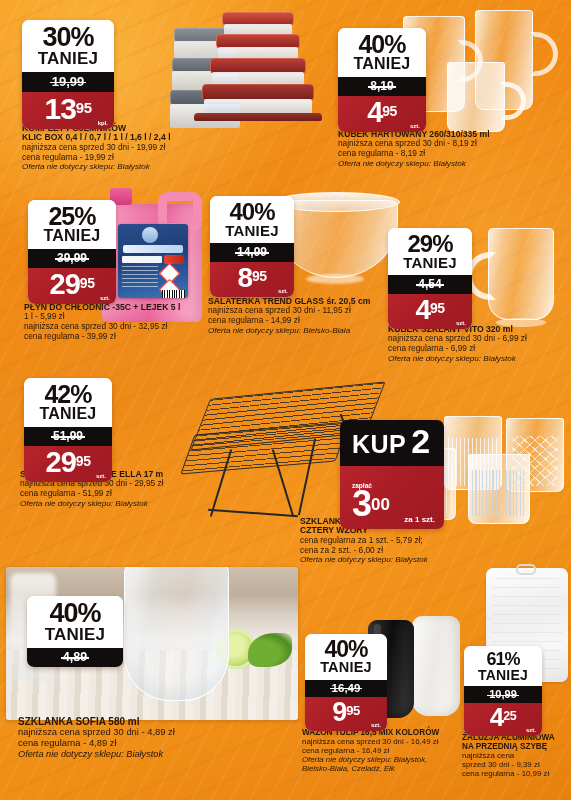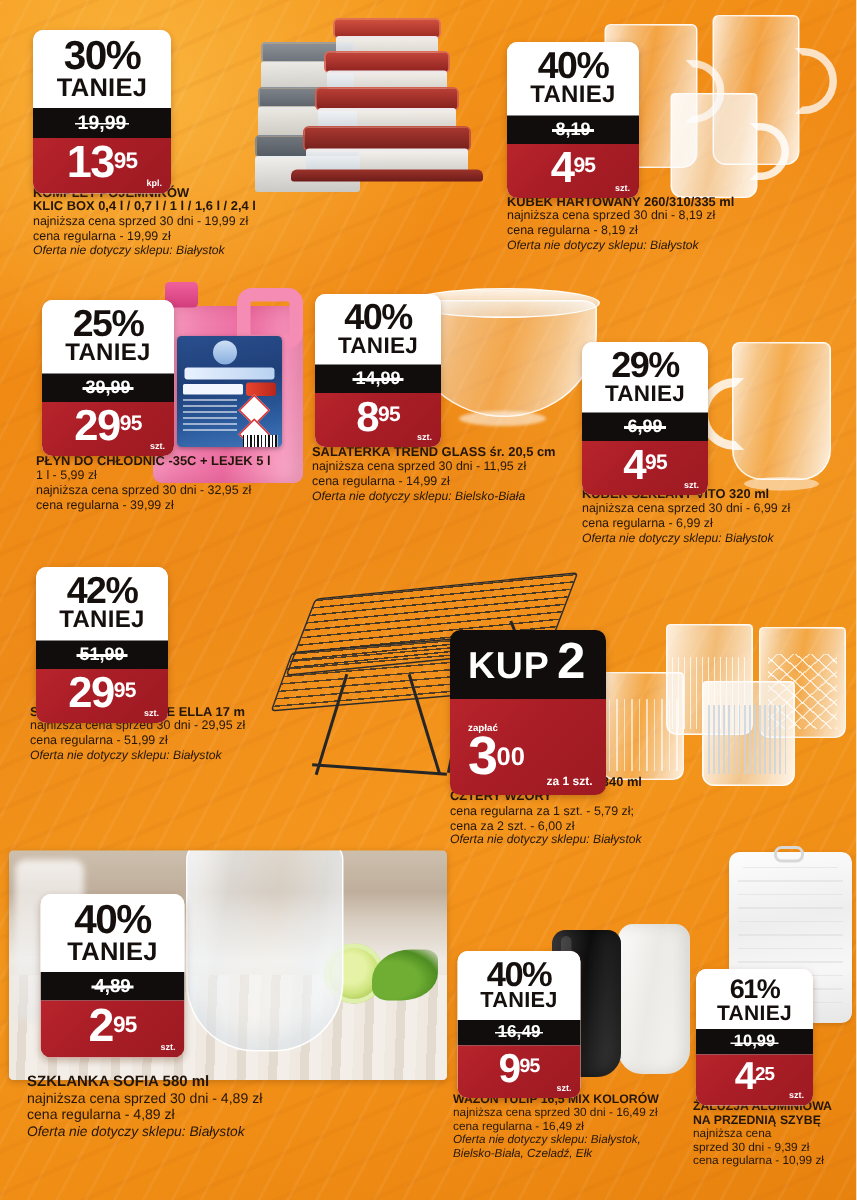--- a/index.html
+++ b/index.html
@@ -97,20 +97,21 @@
     font-size: 6px;
   }
 
   
   .kup {
     position: absolute;
     border-radius: 7px;
     overflow: hidden;
     box-shadow: 0 2px 5px rgba(90,35,0,.30);
     z-index: 6;
+    margin-left: 40px;
   }
   .kup .top {
     background: #100d0c;
     color: #fff;
     padding: 8px 12px 7px;
     display: flex; align-items: baseline; gap: 5px;
   }
   .kup .top .w { font-weight: bold; font-size: 25px; letter-spacing: .5px; }
   .kup .top .n { font-weight: bold; font-size: 34px; line-height: .8; }
   .kup .bot {
@@ -400,21 +401,21 @@
     <div class="line" style="font-size:8.3px;">cena regularna - 14,99 zł</div>
     <div class="excl" style="font-size:8.1px;">Oferta nie dotyczy sklepu: Bielsko-Biała</div>
   </div>
 
   <div class="badge" style="left:388px; top:228px; width:84px;">
     <div class="pct">
       <span class="big" style="font-size:24px;">29%</span>
       <span class="taniej" style="font-size:15px;">TANIEJ</span>
     </div>
     <div class="old" style="font-size:12px;">
-      <span>6,99</span>
+      <span>4,54</span>
     </div>
     <div class="newp">
       <span class="money" style="font-size:28px;">4</span><span class="cents" style="font-size:14px;">95</span>
       <span class="unit">szt.</span>
     </div>
   </div>
   <div class="desc" style="left:388px; top:325px; width:195px;">
     <div class="title" style="font-size:8.6px;">KUBEK SZKLANY VITO 320 ml</div>
     <div class="line" style="font-size:8.3px;">najniższa cena sprzed  30 dni - 6,99 zł</div>
     <div class="line" style="font-size:8.3px;">cena regularna - 6,99 zł</div>
@@ -461,24 +462,20 @@
   </div>
 
   <div class="badge" style="left:27px; top:596px; width:96px;">
     <div class="pct">
       <span class="big" style="font-size:27px;">40%</span>
       <span class="taniej" style="font-size:17px;">TANIEJ</span>
     </div>
     <div class="old" style="font-size:12.5px;text-decoration:underline;">
       <span>4,89</span>
     </div>
-    <div class="newp">
-      <span class="money" style="font-size:31px;">2</span><span class="cents" style="font-size:15px;">95</span>
-      <span class="unit">szt.</span>
-    </div>
   </div>
   <div class="desc" style="left:18px; top:716px; width:260px;">
     <div class="title" style="font-size:10px;">SZKLANKA SOFIA 580 ml</div>
     <div class="line" style="font-size:9.4px;">najniższa cena sprzed  30 dni - 4,89 zł</div>
     <div class="line" style="font-size:9.4px;">cena regularna - 4,89 zł</div>
     <div class="excl" style="font-size:9.2px;">Oferta nie dotyczy sklepu: Białystok</div>
   </div>
 
   <div class="badge" style="left:305px; top:634px; width:82px;">
     <div class="pct">

